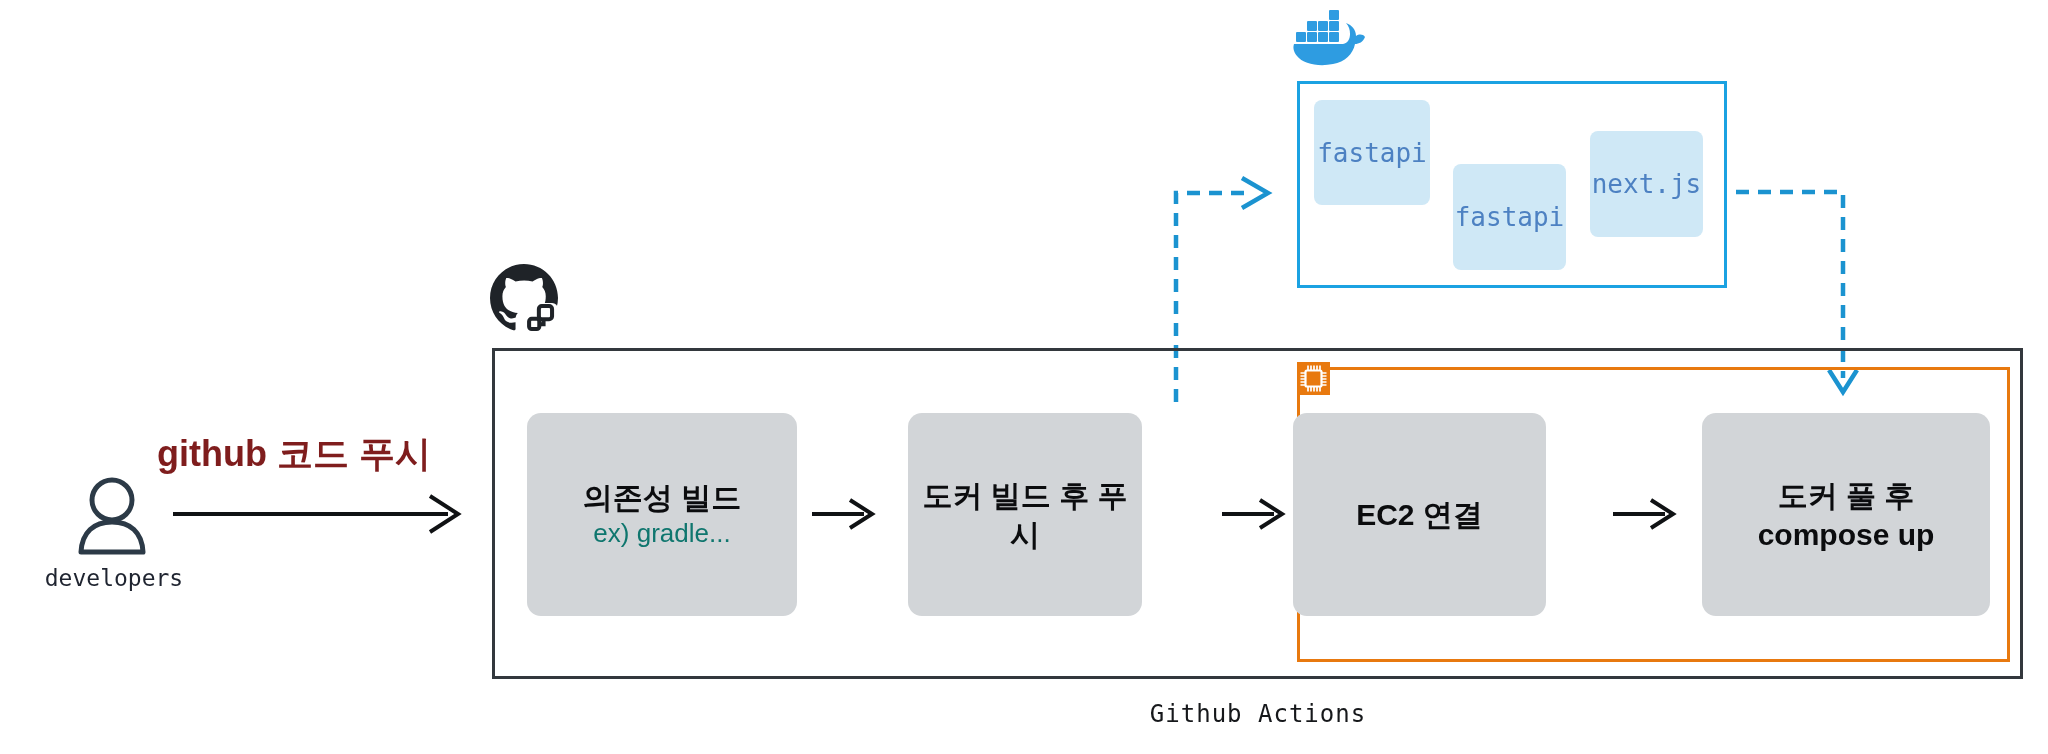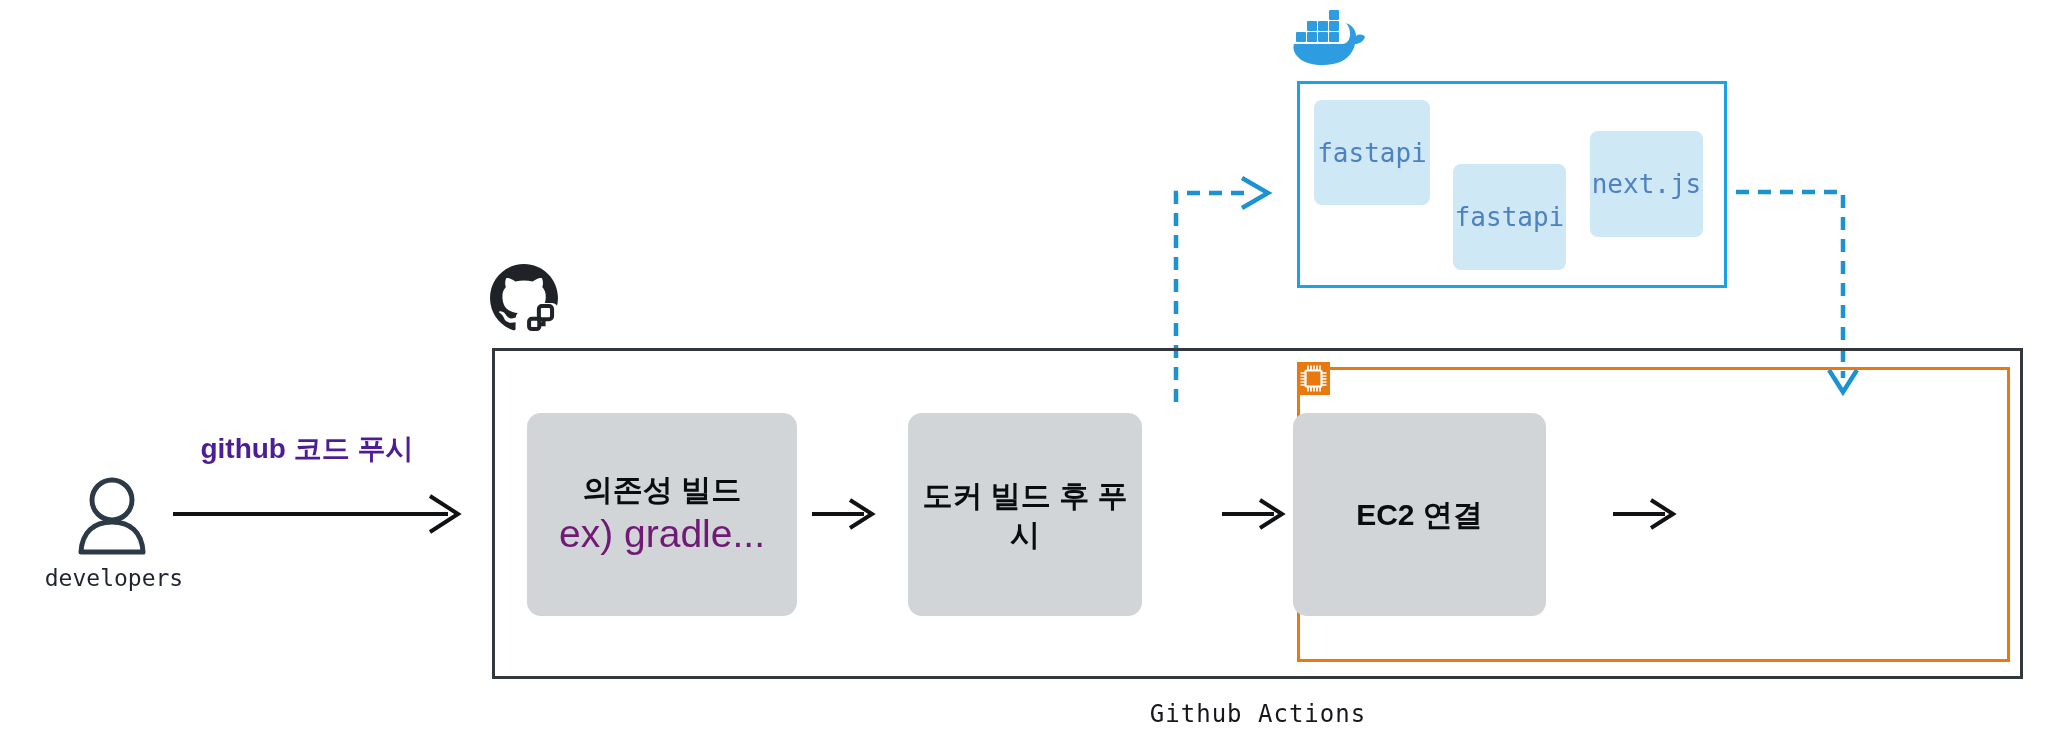--- a/index.html
+++ b/index.html
@@ -19,22 +19,22 @@
     font-family:"Liberation Sans",sans-serif;color:var(--text-dark);
     overflow:hidden;
   }
   .abs{position:absolute;}
   
   .actor-label{
     left:14px;top:565px;width:200px;text-align:center;
     font-family:"DejaVu Sans Mono",monospace;font-size:23px;color:#1f2430;
   }
   .push-label{
-    left:157px;top:430px;width:300px;text-align:center;
-    font-weight:bold;font-size:28px;color:#4c1d95;
+    left:157px;top:430px;width:300px;text-align:left;
+    font-weight:bold;font-size:36px;color:#7f1d1d;
   }
   
   .pipeline-box{
     left:492px;top:348px;width:1531px;height:331px;
     border:3px solid var(--outline-dark);box-sizing:border-box;background:transparent;
   }
   .pipeline-title{
     left:1058px;top:700px;width:400px;text-align:center;
     font-family:"DejaVu Sans Mono",monospace;font-size:24px;color:#16181b;letter-spacing:1px;
   }
@@ -44,21 +44,21 @@
     border:3px solid var(--aws-orange);box-sizing:border-box;
   }
   .ec2-icon{left:1297px;top:362px;width:33px;height:33px;}
   
   .step{
     background:var(--box-gray);border-radius:14px;height:203px;top:413px;
     display:flex;flex-direction:column;align-items:center;justify-content:center;
     text-align:center;line-height:1.3;
   }
   .step .l1{font-weight:bold;font-size:30px;color:#0b0c0e;}
-  .step .l2{font-size:39px;color:#701a75;}
+  .step .l2{font-size:26px;color:#0f766e;}
   .step .l2.bold{font-weight:bold;font-size:30px;color:#0b0c0e;}
   .step .l2:empty{display:none;}
   .step1{left:527px;width:270px;}
   .step2{left:908px;width:234px;}
   .step3{left:1293px;width:253px;}
   .step4{left:1702px;width:288px;}
   
   .registry-box{
     left:1297px;top:81px;width:430px;height:207px;
     border:3px solid var(--accent-blue);box-sizing:border-box;background:#fff;
@@ -183,14 +183,18 @@
     <span class="l2">ex) gradle...</span>
   </div>
   <div class="abs step step2">
     <span class="l1">도커 빌드 후 푸시</span>
 
   </div>
   <div class="abs step step3">
     <span class="l1">EC2 연결</span>
 
   </div>
+  <div class="abs step step4">
+    <span class="l1">도커 풀 후</span>
+    <span class="l2 bold">compose up</span>
+  </div>
 
 </div>
 
 </body></html>

